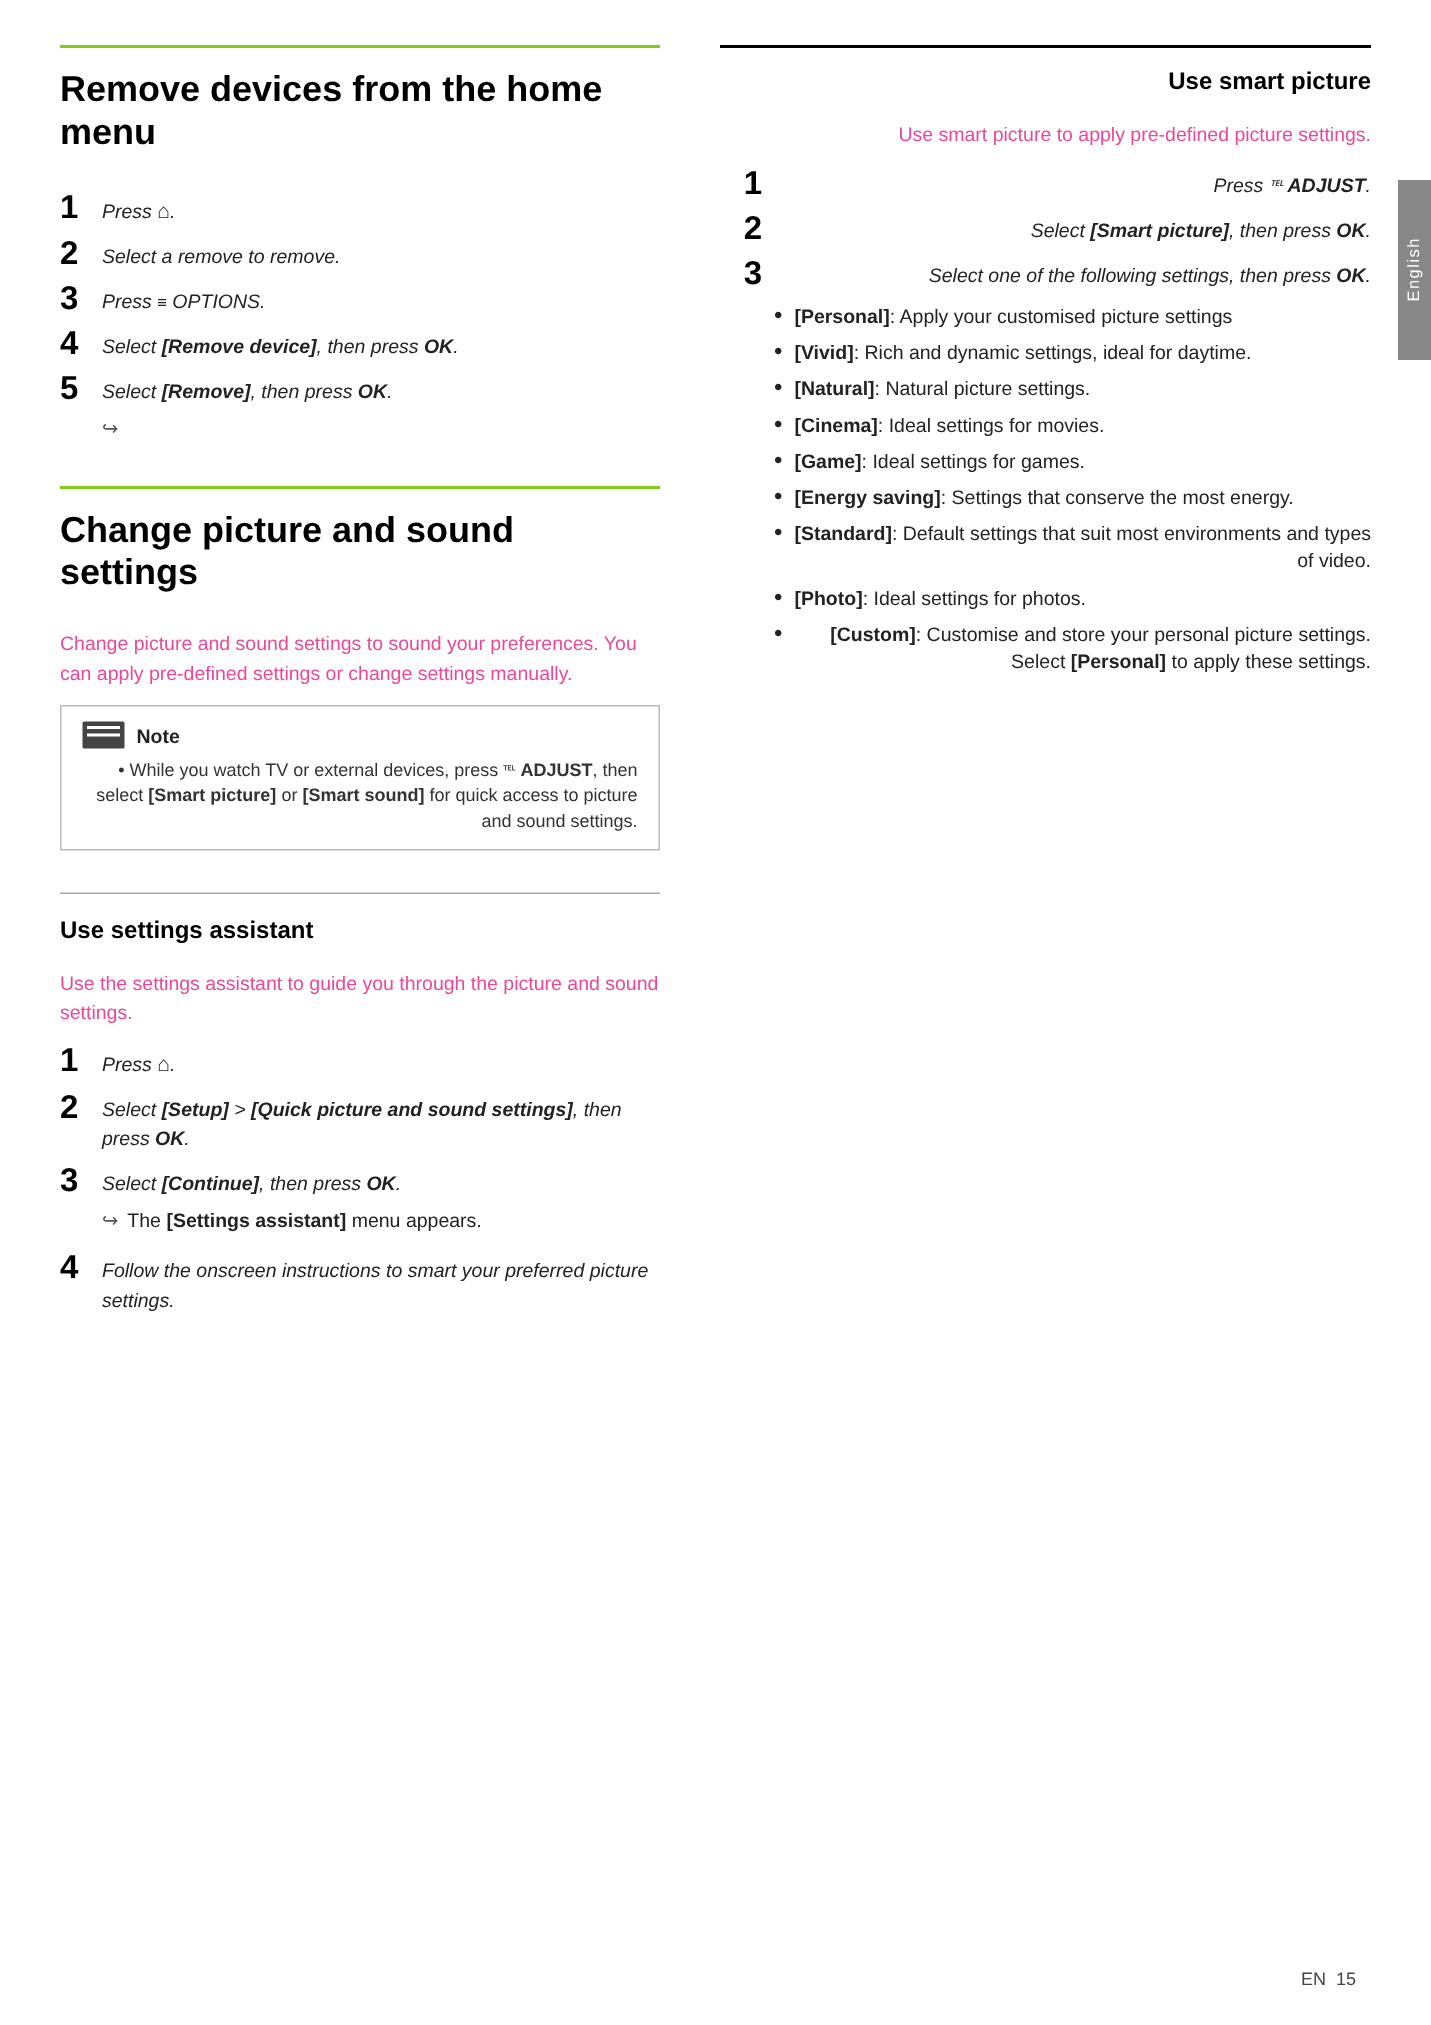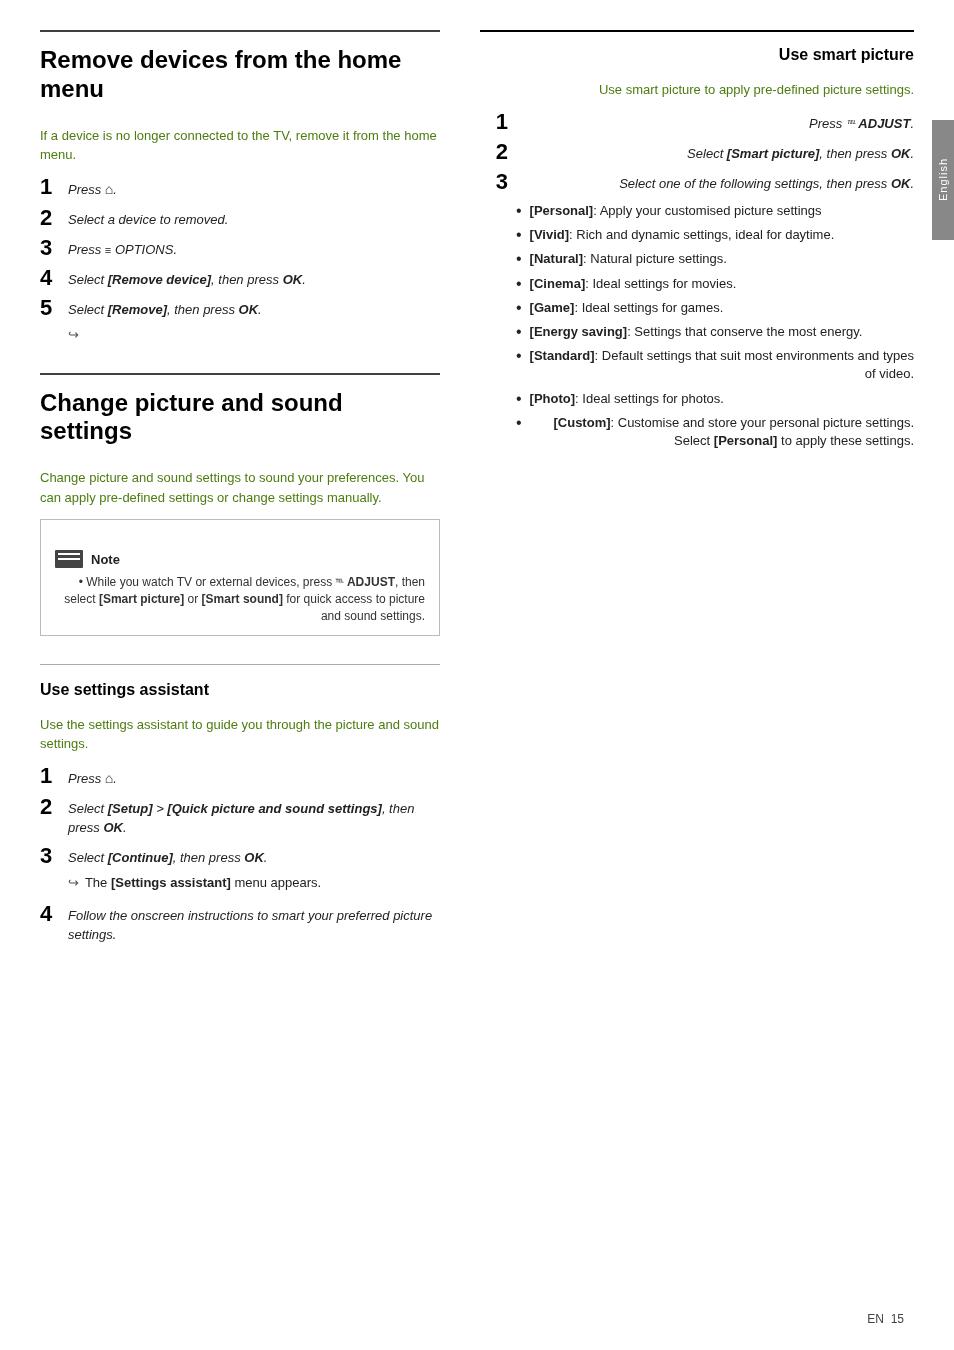--- a/index.html
+++ b/index.html
@@ -64,35 +64,35 @@
       padding-bottom: 8px;
     }
     .section-title-small {
       font-size: 16px;
       font-weight: bold;
       color: #000;
       margin-bottom: 10px;
       padding-bottom: 6px;
     }
     .top-border {
-      border-top: 2px solid #404040;
+      border-top: 2px solid #84cc16;
       padding-top: 14px;
     }
     .right-top-border {
       border-top: 2px solid #000;
       padding-top: 14px;
     }
     .section-divider {
       border-top: 1px solid #aaa;
       margin: 0 0 16px 0;
     }
     p {
       font-size: 13px;
       line-height: 1.5;
-      color: #4d7c0f;
+      color: #ec4899;
       margin-bottom: 10px;
     }
     .step-list {
       list-style: none;
       margin: 0;
       padding: 0;
     }
     .step-item {
       display: flex;
       flex-direction: row;
@@ -135,21 +135,20 @@
     .note-box {
       border: 1px solid #bbb;
       padding: 10px 14px;
       margin: 12px 0 16px 0;
       background: #fff;
     }
     .note-header {
       display: flex;
       align-items: center;
       margin-bottom: 6px;
-      margin-top: 20px;
     }
     .note-icon {
       display: inline-block;
       width: 28px;
       height: 18px;
       background: #444;
       margin-right: 8px;
       position: relative;
       border-radius: 1px;
     }
@@ -213,30 +212,29 @@
   <div class="sidebar-tab">
     <span>English</span>
   </div>
 
   <div class="main-content">
 
     <div class="left-column">
 
       <div class="section top-border">
         <div class="section-title-large">Remove devices from the home menu</div>
-        <p>If a device is no longer connected to the TV, remove it from the home menu.</p>
 
         <ol class="step-list">
           <li class="step-item">
             <span class="step-number">1</span>
             <span class="step-text">Press <span class="home-icon">⌂</span>.</span>
           </li>
           <li class="step-item">
             <span class="step-number">2</span>
-            <span class="step-text">Select a device to removed.</span>
+            <span class="step-text">Select a remove to remove.</span>
           </li>
           <li class="step-item">
             <span class="step-number">3</span>
             <span class="step-text">Press <span style="font-size:11px;">≡</span> OPTIONS.</span>
           </li>
           <li class="step-item">
             <span class="step-number">4</span>
             <span class="step-text">Select <b>[Remove device]</b>, then press <b>OK</b>.</span>
           </li>
           <li class="step-item">

